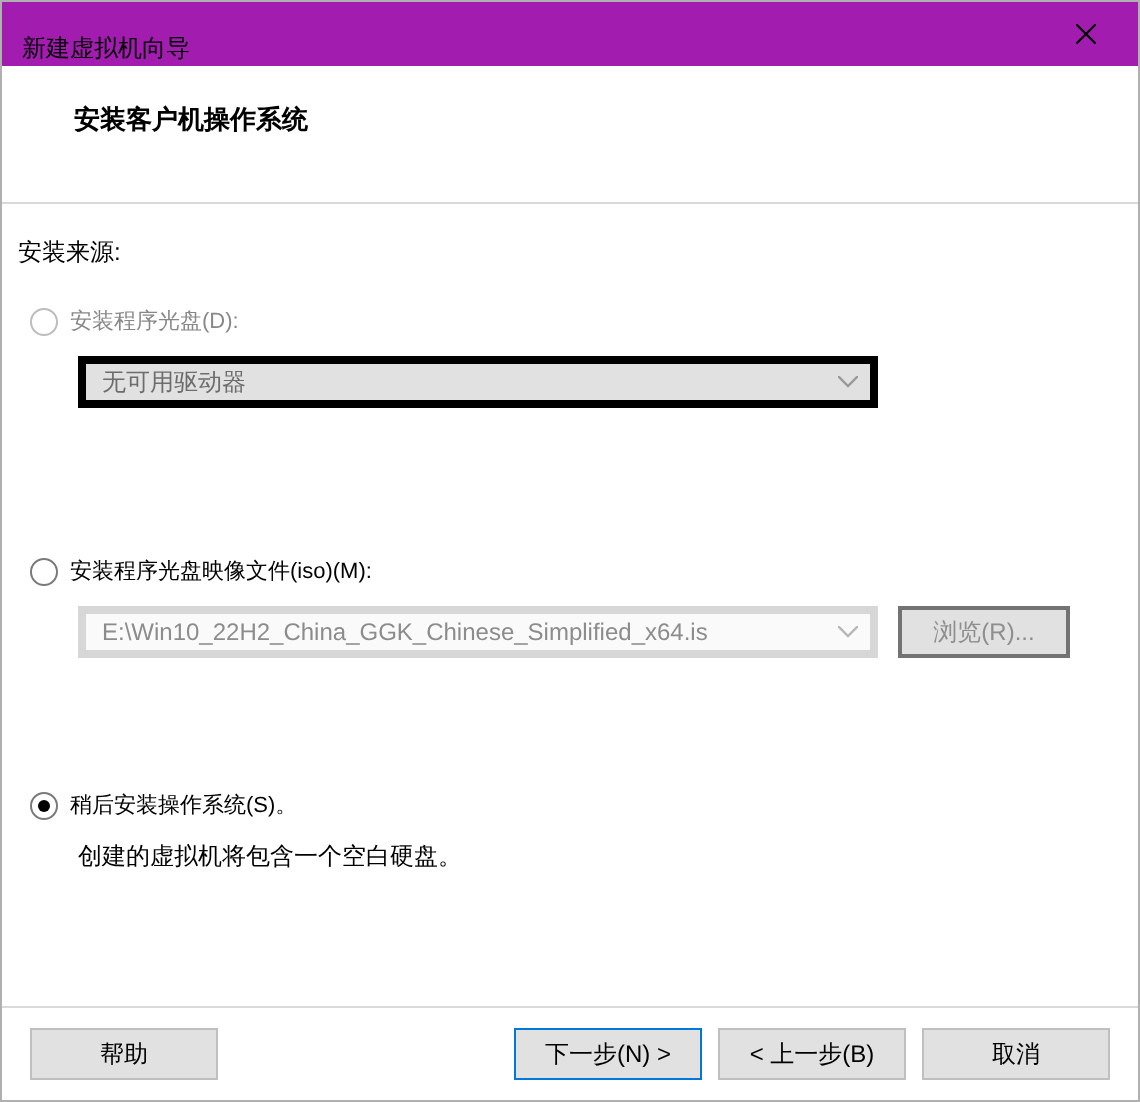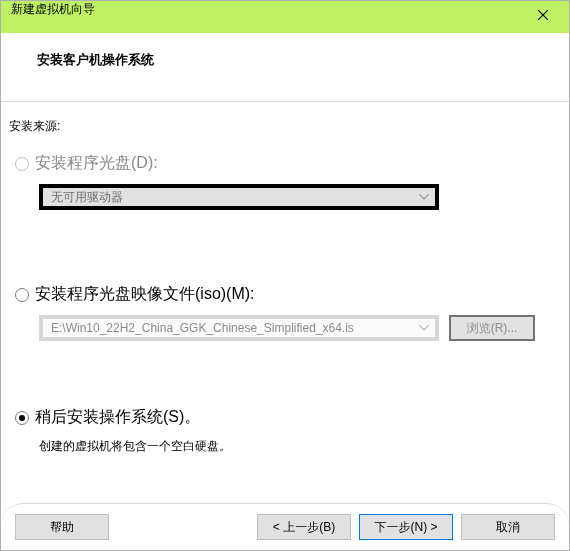--- a/index.html
+++ b/index.html
@@ -17,23 +17,23 @@
     width: 570px;
     height: 551px;
     border: 1px solid #b0b0b0;
     display: flex;
     flex-direction: column;
     background: #fff;
   }
   .titlebar {
     height: 32px;
     display: flex;
-    align-items: flex-start;
+    align-items: flex-end;
     padding: 0 4px 0 10px;
-    background: #bef264;
+    background: #a21caf;
     gap: 12px;
   }
   .titlebar .title {
     flex: 1;
     font-size: 12px;
     color: #000;
   }
   .titlebar .close {
     width: 44px;
     height: 30px;
@@ -86,21 +86,21 @@
   }
   .radio.disabled { border-color: #bdbdbd; }
   .radio.selected::after {
     content: "";
     position: absolute;
     left: 3px; top: 3px;
     width: 6px; height: 6px;
     border-radius: 50%;
     background: #000;
   }
-  .radio-label { font-size: 16px; }
+  .radio-label { font-size: 11px; }
   .radio-label.disabled { color: #888; }
   .combo-row {
     display: flex;
     align-items: center;
     gap: 10px;
     margin-left: 30px;
   }
   .combo {
     height: 26px;
     border: 4px solid #000000;
@@ -148,21 +148,20 @@
     margin-left: 30px;
     margin-top: 8px;
     font-size: 12px;
   }
   .footer {
     border-top: 1px solid #d9d9d9;
     padding: 10px 14px;
     display: flex;
     align-items: center;
     background: #fff;
-    border-radius: 22px;
   }
   .btn {
     height: 26px;
     min-width: 94px;
     padding: 0 10px;
     border: 1px solid #bfbfbf;
     background: #e1e1e1;
     font-size: 12px;
     display: flex;
     align-items: center;
@@ -244,18 +243,18 @@
         <div class="radio-label">稍后安装操作系统(S)。</div>
       </div>
       <div class="desc">创建的虚拟机将包含一个空白硬盘。</div>
     </div>
 
   </div>
 
   <div class="footer">
     <div class="btn">帮助</div>
     <div class="spacer"></div>
+    <div class="btn default">下一步(N) &gt;</div>
     <div class="btn">&lt; 上一步(B)</div>
-    <div class="btn default">下一步(N) &gt;</div>
     <div class="btn">取消</div>
   </div>
 
 </div>
 
 </body></html>

